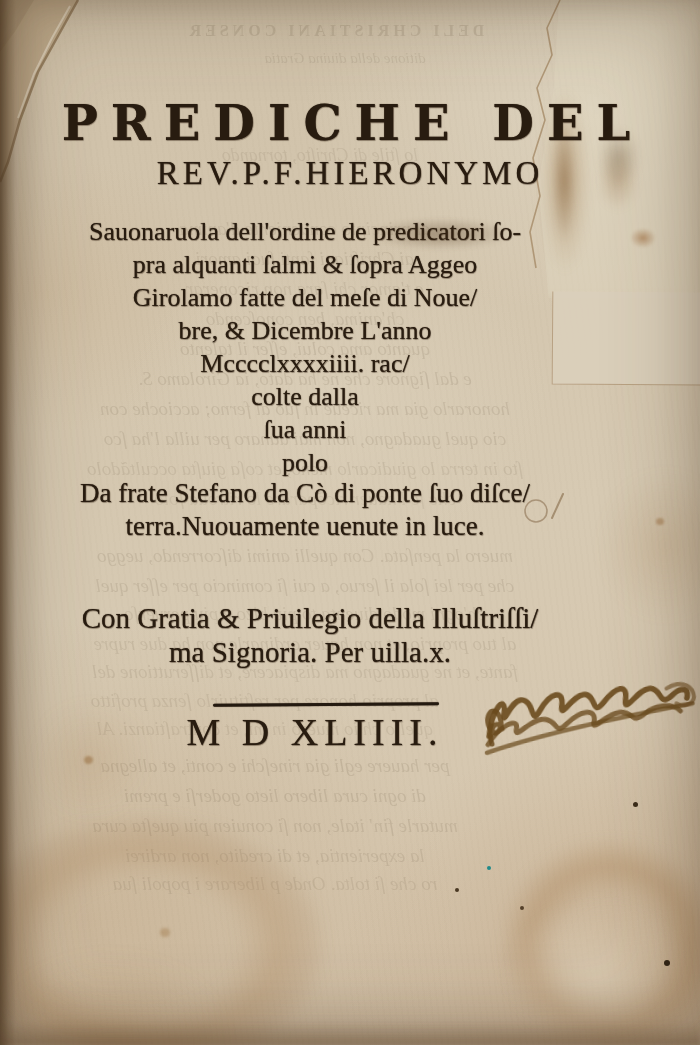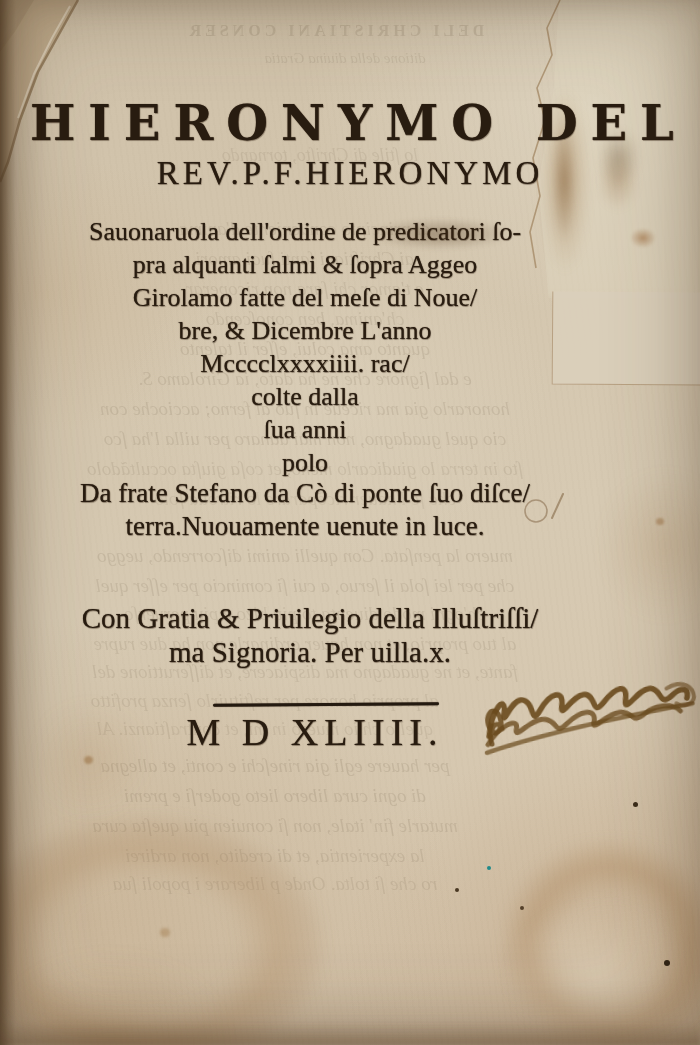--- a/index.html
+++ b/index.html
@@ -77,21 +77,21 @@
       <div class="ghost" style="top: 815px; left: 40px; width: 470px; font-size: 19px; opacity: 0.12;">mutarle fin' itale, non ſi conuien piu queſta cura</div>
       <div class="ghost" style="top: 845px; left: 40px; width: 470px; font-size: 19px; opacity: 0.12;">la experientia, et di credito, non ardirei</div>
       <div class="ghost" style="top: 873px; left: 40px; width: 470px; font-size: 19px; opacity: 0.11;">ro che ſi tolta. Onde p liberare i popoli ſua</div>
     </div>
 
   <div class="stain" style="left:540px; top:88px; width:50px; height:185px; background:radial-gradient(closest-side, rgba(150,108,60,.38), transparent); filter:blur(5px);"></div>
   <div class="stain" style="left:552px; top:118px; width:24px; height:125px; background:radial-gradient(closest-side, rgba(118,80,40,.4), transparent); filter:blur(3px);"></div>
   <div class="stain" style="left:630px; top:228px; width:26px; height:20px; background:radial-gradient(closest-side, rgba(150,95,45,.55), transparent); filter:blur(1px);"></div>
   <div class="stain" style="left:598px; top:150px; width:40px; height:60px; background:radial-gradient(closest-side, rgba(140,100,55,.3), transparent); filter:blur(4px);"></div>
 
-  <div class="abs printed title1">HIERONYMO DEL</div>
+  <div class="abs printed title1">PREDICHE DEL</div>
   <div class="abs printed title2">REV.P.F.HIERONYMO</div>
 
   <div class="abs printed para">
     <div>Sauonaruola dell'ordine de predicatori ſo-</div>
     <div>pra alquanti ſalmi &amp; ſopra Aggeo</div>
     <div>Girolamo fatte del meſe di Noue/</div>
     <div>bre, &amp; Dicembre L'anno</div>
     <div>Mcccclxxxxiiii. rac/</div>
     <div>colte dalla</div>
     <div>ſua anni</div>

